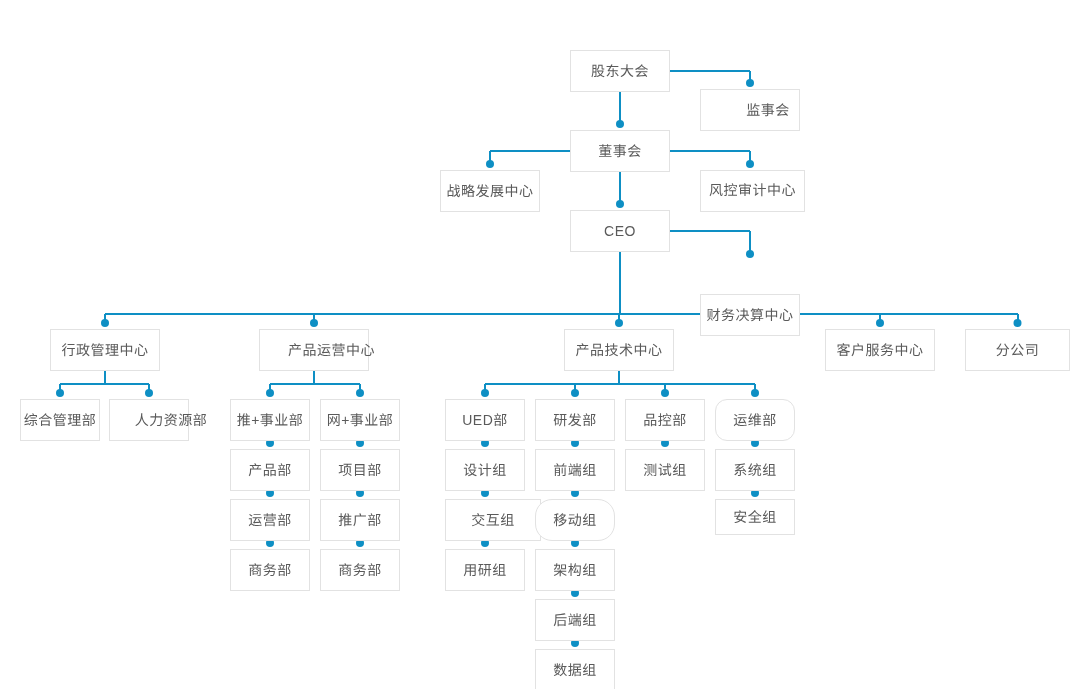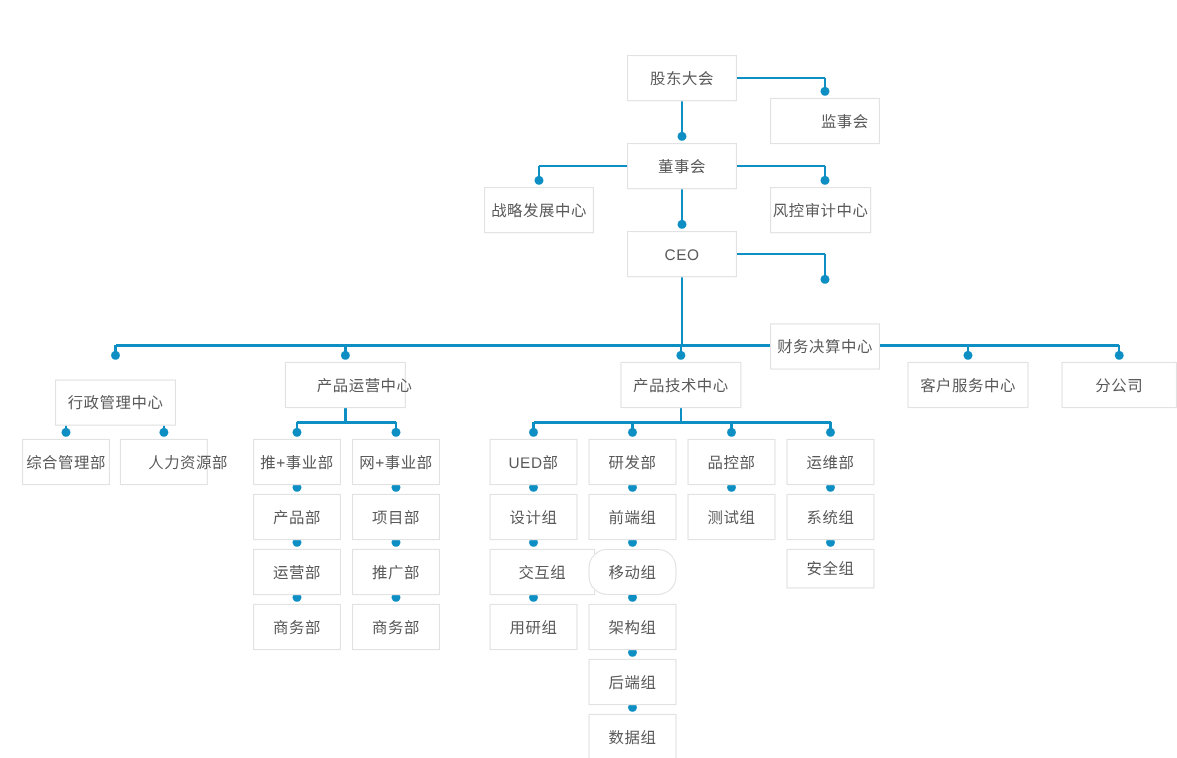--- a/index.html
+++ b/index.html
@@ -130,24 +130,24 @@
       <line x1="755" y1="441" x2="755" y2="445" stroke="#0e8fc4" stroke-width="2" shape-rendering="crispEdges"></line>
       <circle cx="755" cy="443" r="4" fill="#0e8fc4"></circle>
       <line x1="755" y1="491" x2="755" y2="495" stroke="#0e8fc4" stroke-width="2" shape-rendering="crispEdges"></line>
       <circle cx="755" cy="493" r="4" fill="#0e8fc4"></circle>
     </svg>
   <div id="node-layer">
       <div class="node" style="left: 570px; top: 50px; width: 100px; height: 42px;">股东大会</div>
       <div class="node" style="left: 700px; top: 89px; width: 100px; height: 42px; padding-left: 36px;">监事会</div>
       <div class="node" style="left: 570px; top: 130px; width: 100px; height: 42px;">董事会</div>
       <div class="node" style="left: 440px; top: 170px; width: 100px; height: 42px;">战略发展中心</div>
-      <div class="node" style="left: 700px; top: 170px; width: 92px; height: 42px;">风控审计中心</div>
+      <div class="node" style="left: 700px; top: 170px; width: 105px; height: 42px; font-family: Liberation Serif, serif;">风控审计中心</div>
       <div class="node" style="left: 570px; top: 210px; width: 100px; height: 42px;">CEO</div>
       <div class="node" style="left: 700px; top: 260px; width: 100px; height: 42px; margin-top: 34px;">财务决算中心</div>
-      <div class="node" style="left: 50px; top: 329px; width: 110px; height: 42px; margin-top: 16px;">行政管理中心</div>
+      <div class="node" style="left: 50px; top: 329px; width: 110px; height: 42px;">行政管理中心</div>
       <div class="node" style="left: 259px; top: 329px; width: 110px; height: 42px; padding-left: 35px;">产品运营中心</div>
       <div class="node" style="left: 564px; top: 329px; width: 110px; height: 42px;">产品技术中心</div>
       <div class="node" style="left: 825px; top: 329px; width: 110px; height: 42px;">客户服务中心</div>
       <div class="node" style="left: 965px; top: 329px; width: 105px; height: 42px;">分公司</div>
       <div class="node" style="left: 20px; top: 399px; width: 80px; height: 42px;">综合管理部</div>
       <div class="node" style="left: 109px; top: 399px; width: 80px; height: 42px; padding-left: 44px;">人力资源部</div>
       <div class="node" style="left: 230px; top: 399px; width: 80px; height: 42px;">推+事业部</div>
       <div class="node" style="left: 230px; top: 449px; width: 80px; height: 42px;">产品部</div>
       <div class="node" style="left: 230px; top: 499px; width: 80px; height: 42px;">运营部</div>
       <div class="node" style="left: 230px; top: 549px; width: 80px; height: 42px;">商务部</div>
@@ -160,17 +160,17 @@
       <div class="node" style="left: 445px; top: 499px; width: 96px; height: 42px;">交互组</div>
       <div class="node" style="left: 445px; top: 549px; width: 80px; height: 42px;">用研组</div>
       <div class="node" style="left: 535px; top: 399px; width: 80px; height: 42px;">研发部</div>
       <div class="node" style="left: 535px; top: 449px; width: 80px; height: 42px;">前端组</div>
       <div class="node" style="left: 535px; top: 499px; width: 80px; height: 42px; border-radius: 17px;">移动组</div>
       <div class="node" style="left: 535px; top: 549px; width: 80px; height: 42px;">架构组</div>
       <div class="node" style="left: 535px; top: 599px; width: 80px; height: 42px;">后端组</div>
       <div class="node" style="left: 535px; top: 649px; width: 80px; height: 42px;">数据组</div>
       <div class="node" style="left: 625px; top: 399px; width: 80px; height: 42px;">品控部</div>
       <div class="node" style="left: 625px; top: 449px; width: 80px; height: 42px;">测试组</div>
-      <div class="node" style="left: 715px; top: 399px; width: 80px; height: 42px;">运维部</div>
+      <div class="node" style="left: 715px; top: 399px; width: 80px; height: 42px; border-radius: 12px;">运维部</div>
       <div class="node" style="left: 715px; top: 449px; width: 80px; height: 42px;">系统组</div>
       <div class="node" style="left: 715px; top: 499px; width: 80px; height: 36px;">安全组</div>
     </div>
 </div>
 
 </body></html>

